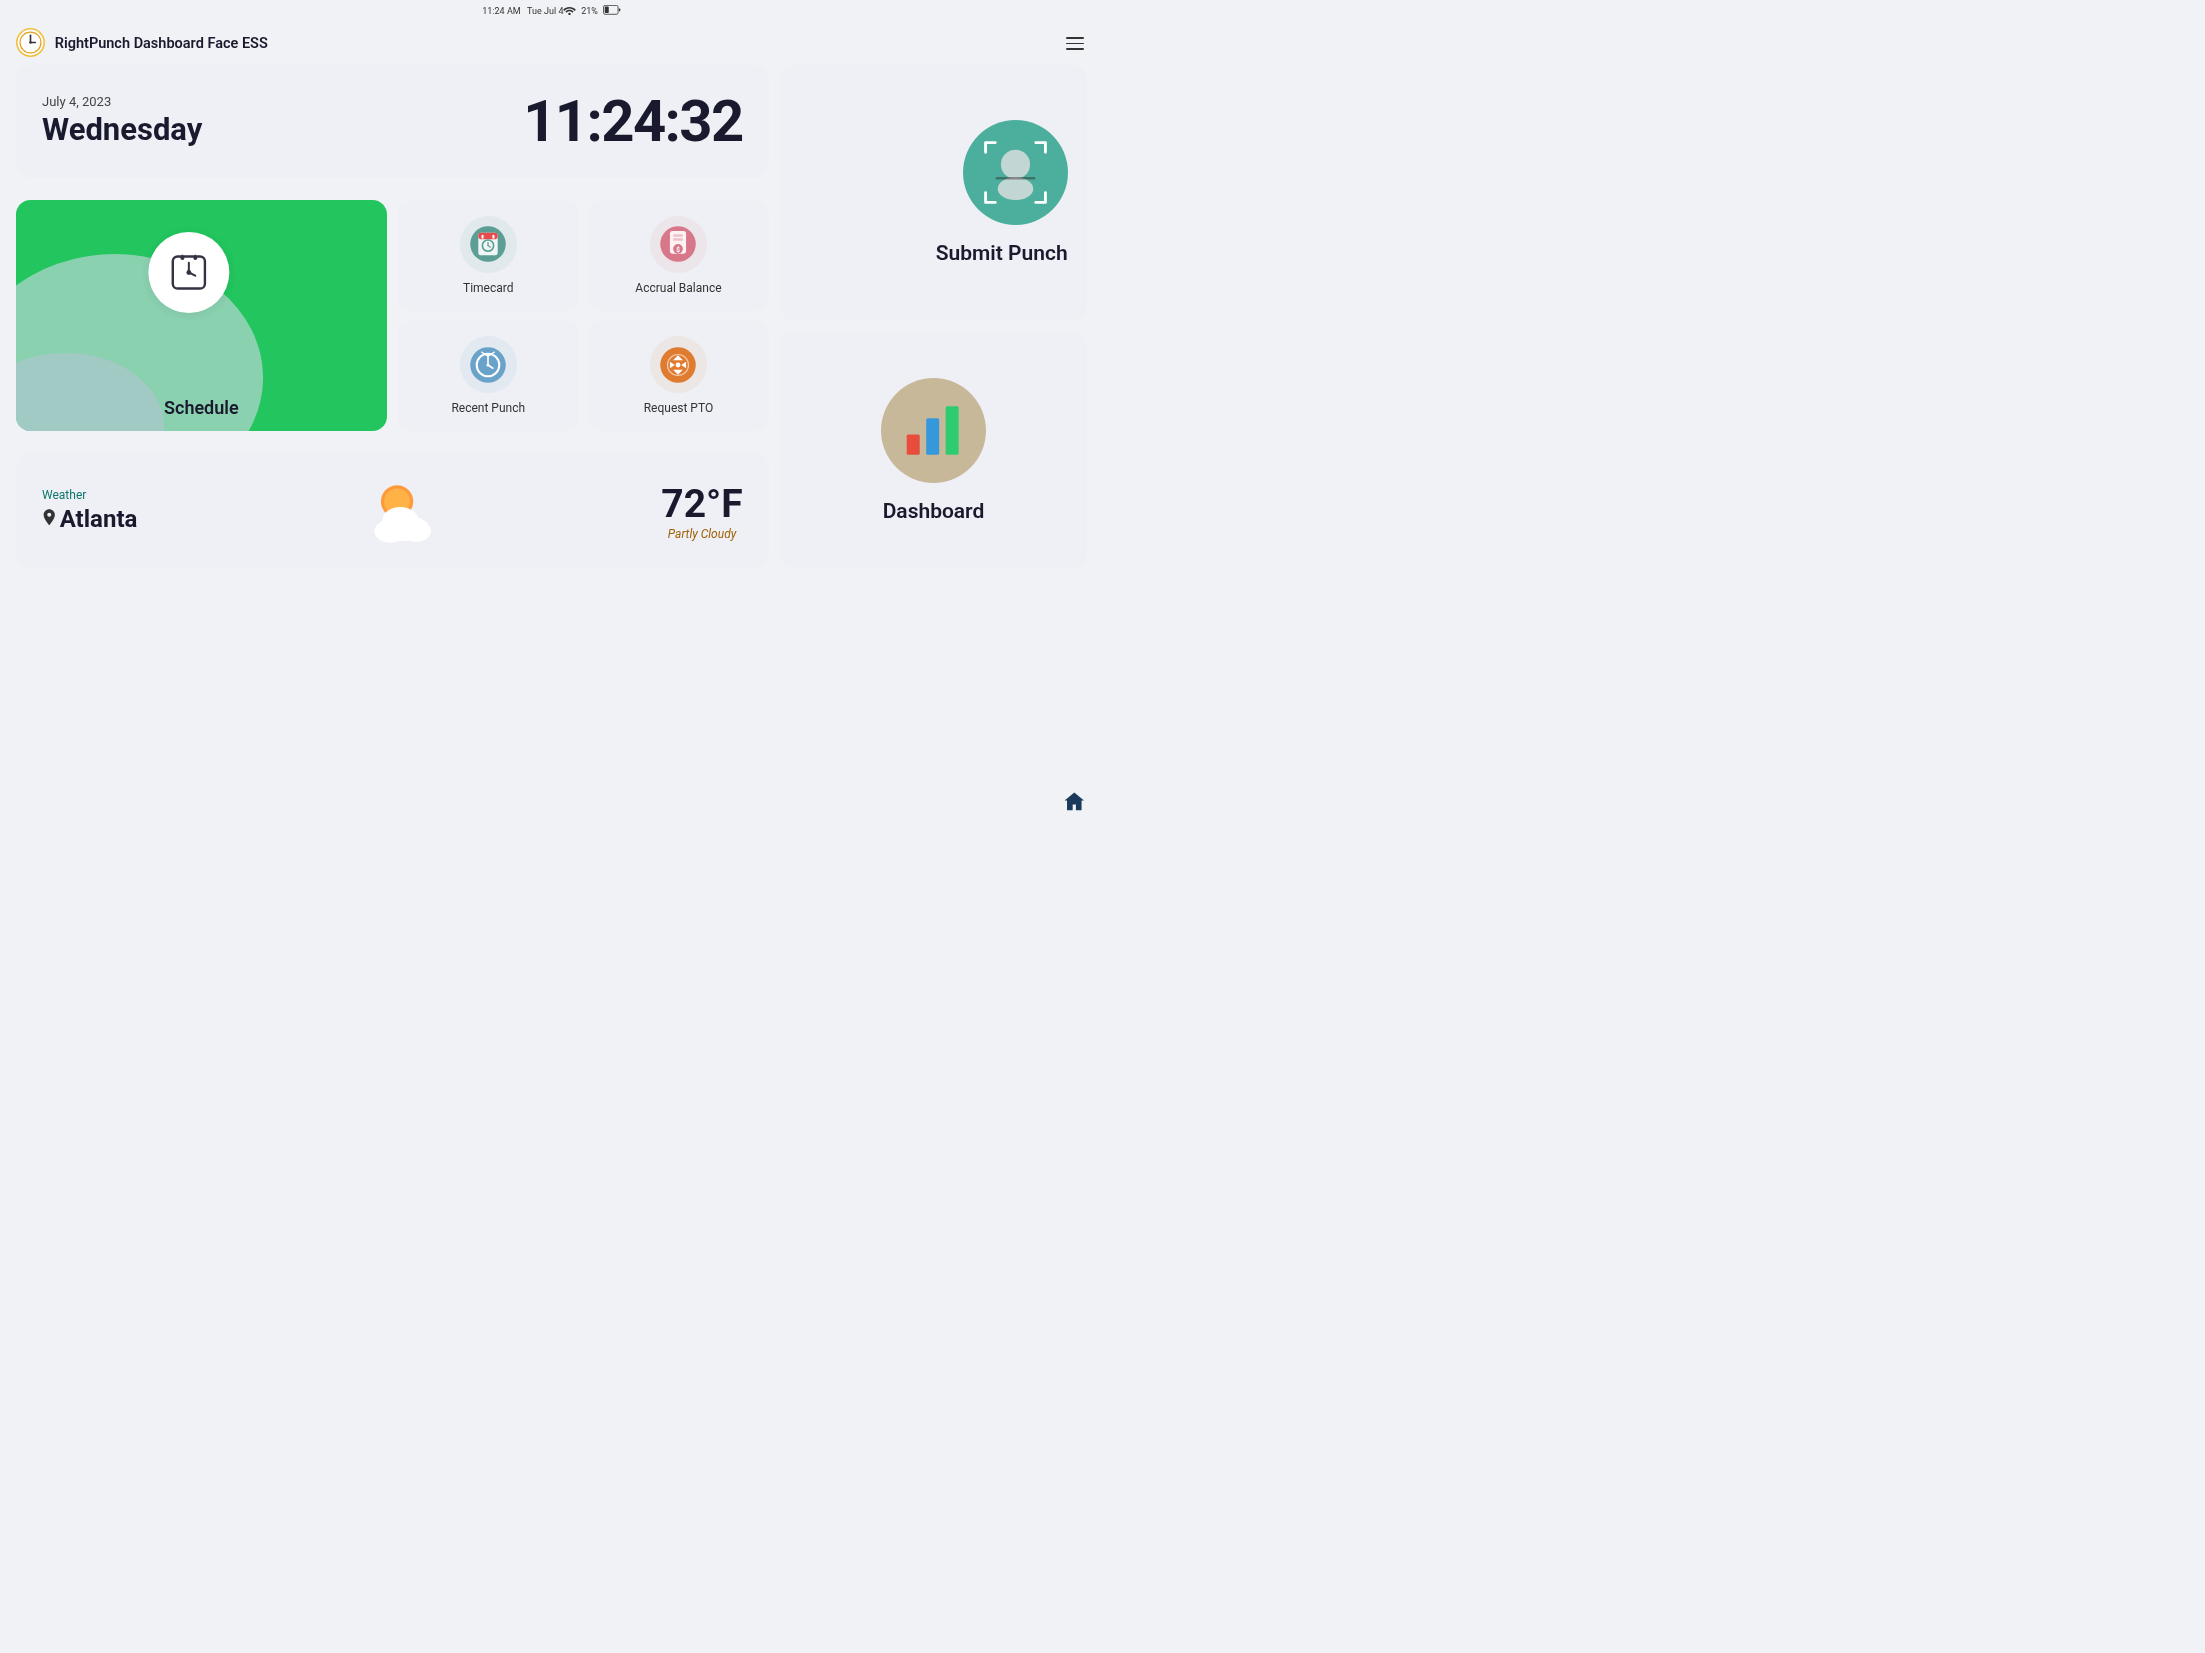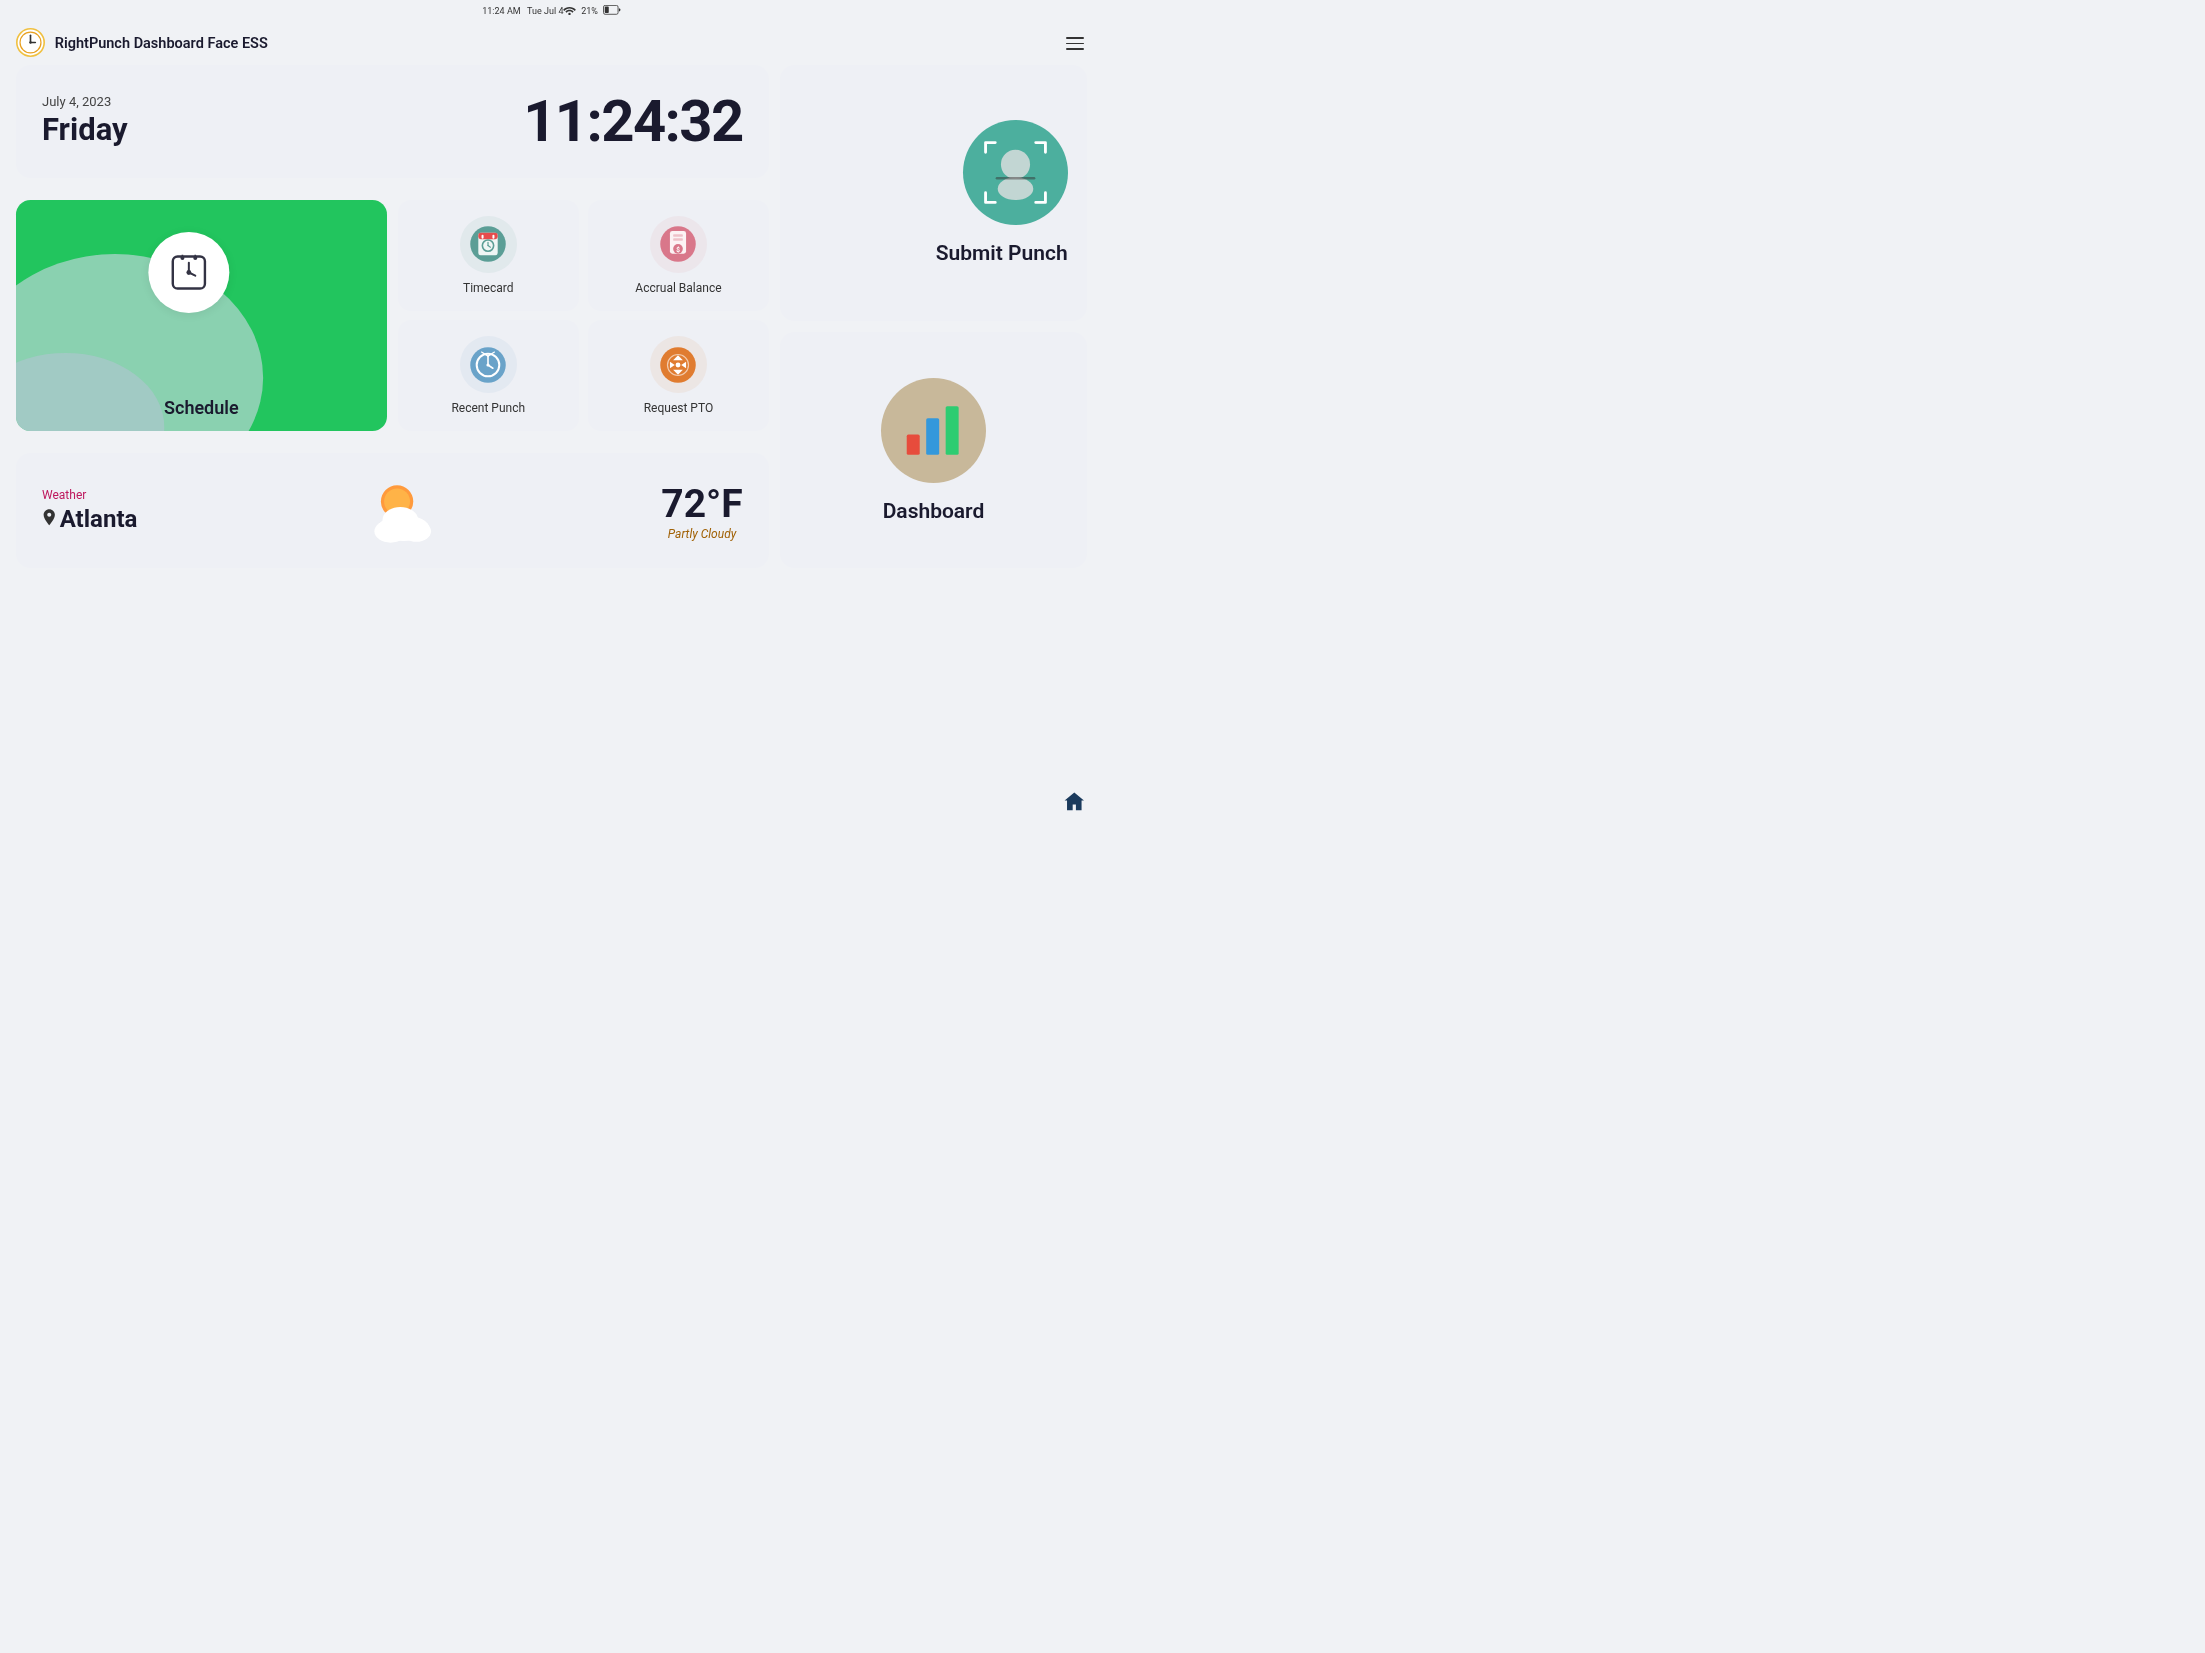--- a/index.html
+++ b/index.html
@@ -197,21 +197,21 @@
       background: #eef0f5;
       border-radius: 14.5px;
       padding: 19.4px 26px;
       display: flex;
       align-items: center;
       justify-content: space-between;
     }
 
     .weather-left .weather-label {
       font-size: 12px;
-      color: #be185d;
+      color: #0f766e;
       margin-bottom: 3.2px;
     }
 
     .weather-city {
       display: flex;
       align-items: center;
       gap: 3.2px;
       font-size: 24px;
       font-weight: 700;
       color: #1a1a2e;
@@ -321,21 +321,21 @@
   </div>
 </div>
 
 <div style="display:grid;grid-template-columns:1fr 307px;gap:11.3px;padding:0 16px 8px 16px;">
 
   <div style="display:flex;flex-direction:column;gap:22px;">
 
     <div class="datetime-card">
       <div class="date-section">
         <div class="date-label">July 4, 2023</div>
-        <div class="day-name">Friday</div>
+        <div class="day-name">Wednesday</div>
       </div>
       <div class="time-display">11:24:32</div>
     </div>
 
     <div style="display:grid;grid-template-columns:1fr 1fr;gap:11.3px;flex:1;">
 
       <div class="schedule-card2">
 
         <svg class="schedule-waves" viewBox="0 0 300 220" preserveAspectRatio="xMidYMid slice">
           <ellipse cx="80" cy="160" rx="120" ry="100" fill="#d0d8e8" opacity="0.6"></ellipse>

